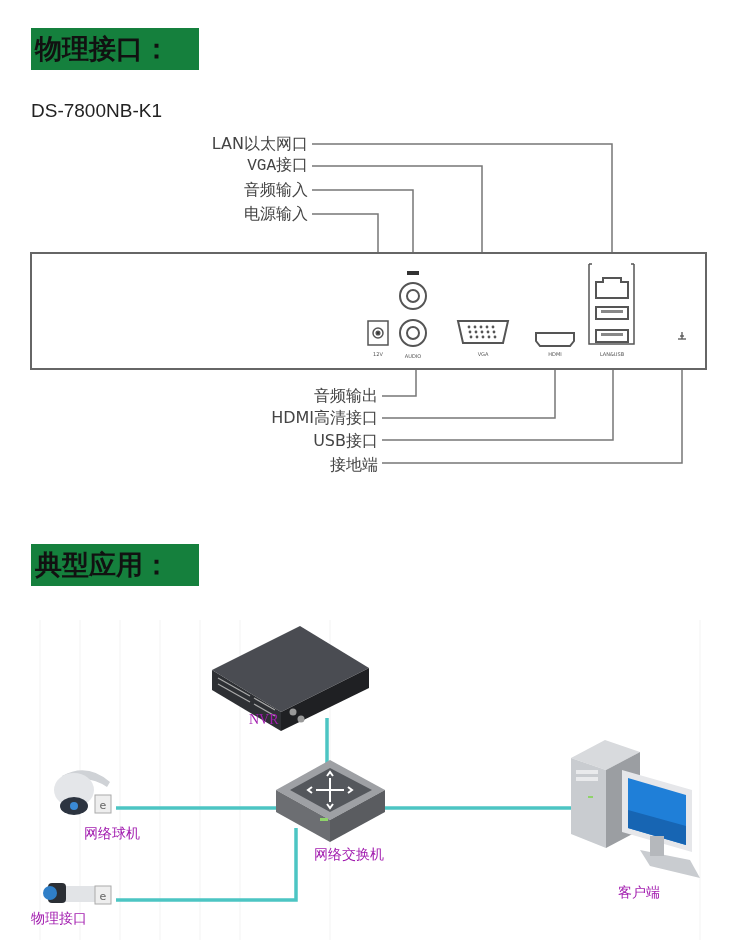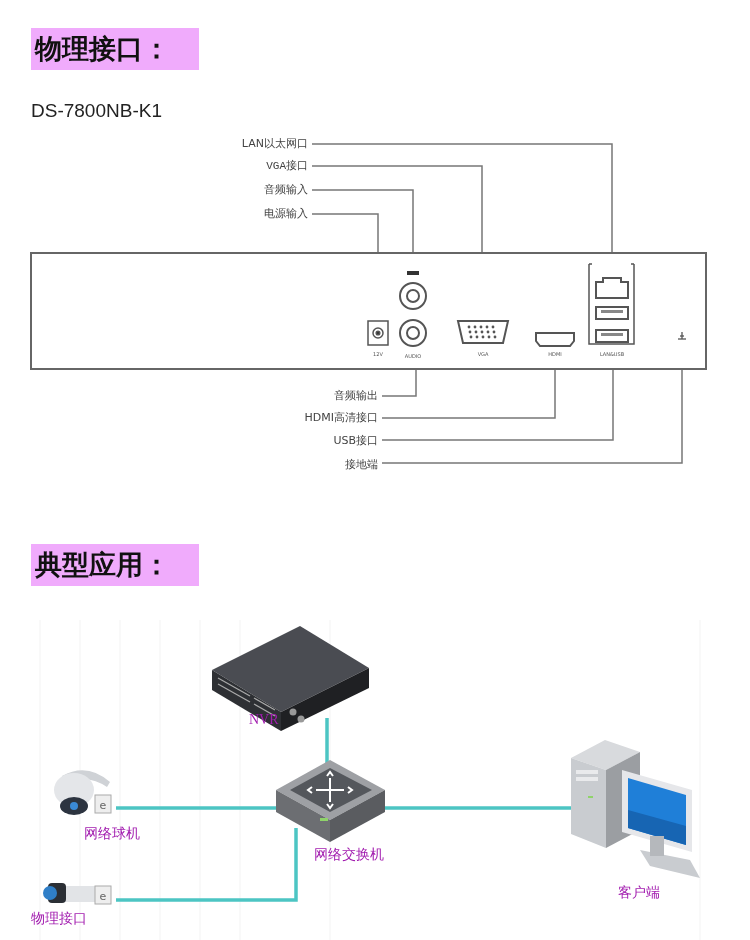--- a/index.html
+++ b/index.html
@@ -1,21 +1,21 @@
 <!DOCTYPE html>
 <html><head>
 <meta charset="utf-8">
 <style>
   html,body{margin:0;padding:0;background:#fff;}
   body{width:750px;height:940px;position:relative;overflow:hidden;font-family:"DejaVu Sans",sans-serif;color:#222;}
-  .heading{position:absolute;background:#f0abfc;font-weight:bold;font-size:27px;color:#111;padding:0 4px;height:42px;line-height:42px;font-family:"DejaVu Sans",sans-serif;}
+  .heading{position:absolute;background:#15803d;font-weight:bold;font-size:27px;color:#111;padding:0 4px;height:42px;line-height:42px;font-family:"DejaVu Sans",sans-serif;}
   #h1{left:31px;top:28px;width:160px;}
   #h2{left:31px;top:544px;width:160px;}
   #model{position:absolute;left:31px;top:100px;font-family:Liberation Sans, sans-serif;font-size:19px;color:#222;}
-  .lbl{position:absolute;font-size:11px;color:#444;text-align:right;white-space:nowrap;line-height:14px;}
+  .lbl{position:absolute;font-size:16px;color:#444;text-align:right;white-space:nowrap;line-height:14px;}
   svg{position:absolute;left:0;top:0;}
   .cap{position:absolute;font-family:"Liberation Serif",serif;font-size:14px;color:#a21caf;white-space:nowrap;}
 </style>
 </head>
 <body>
 
 <div id="h1" class="heading">物理接口：</div>
 <div id="model">DS-7800NB-K1</div>
 
 <div class="lbl" style="right:442px;top:137px;">LAN以太网口</div>

